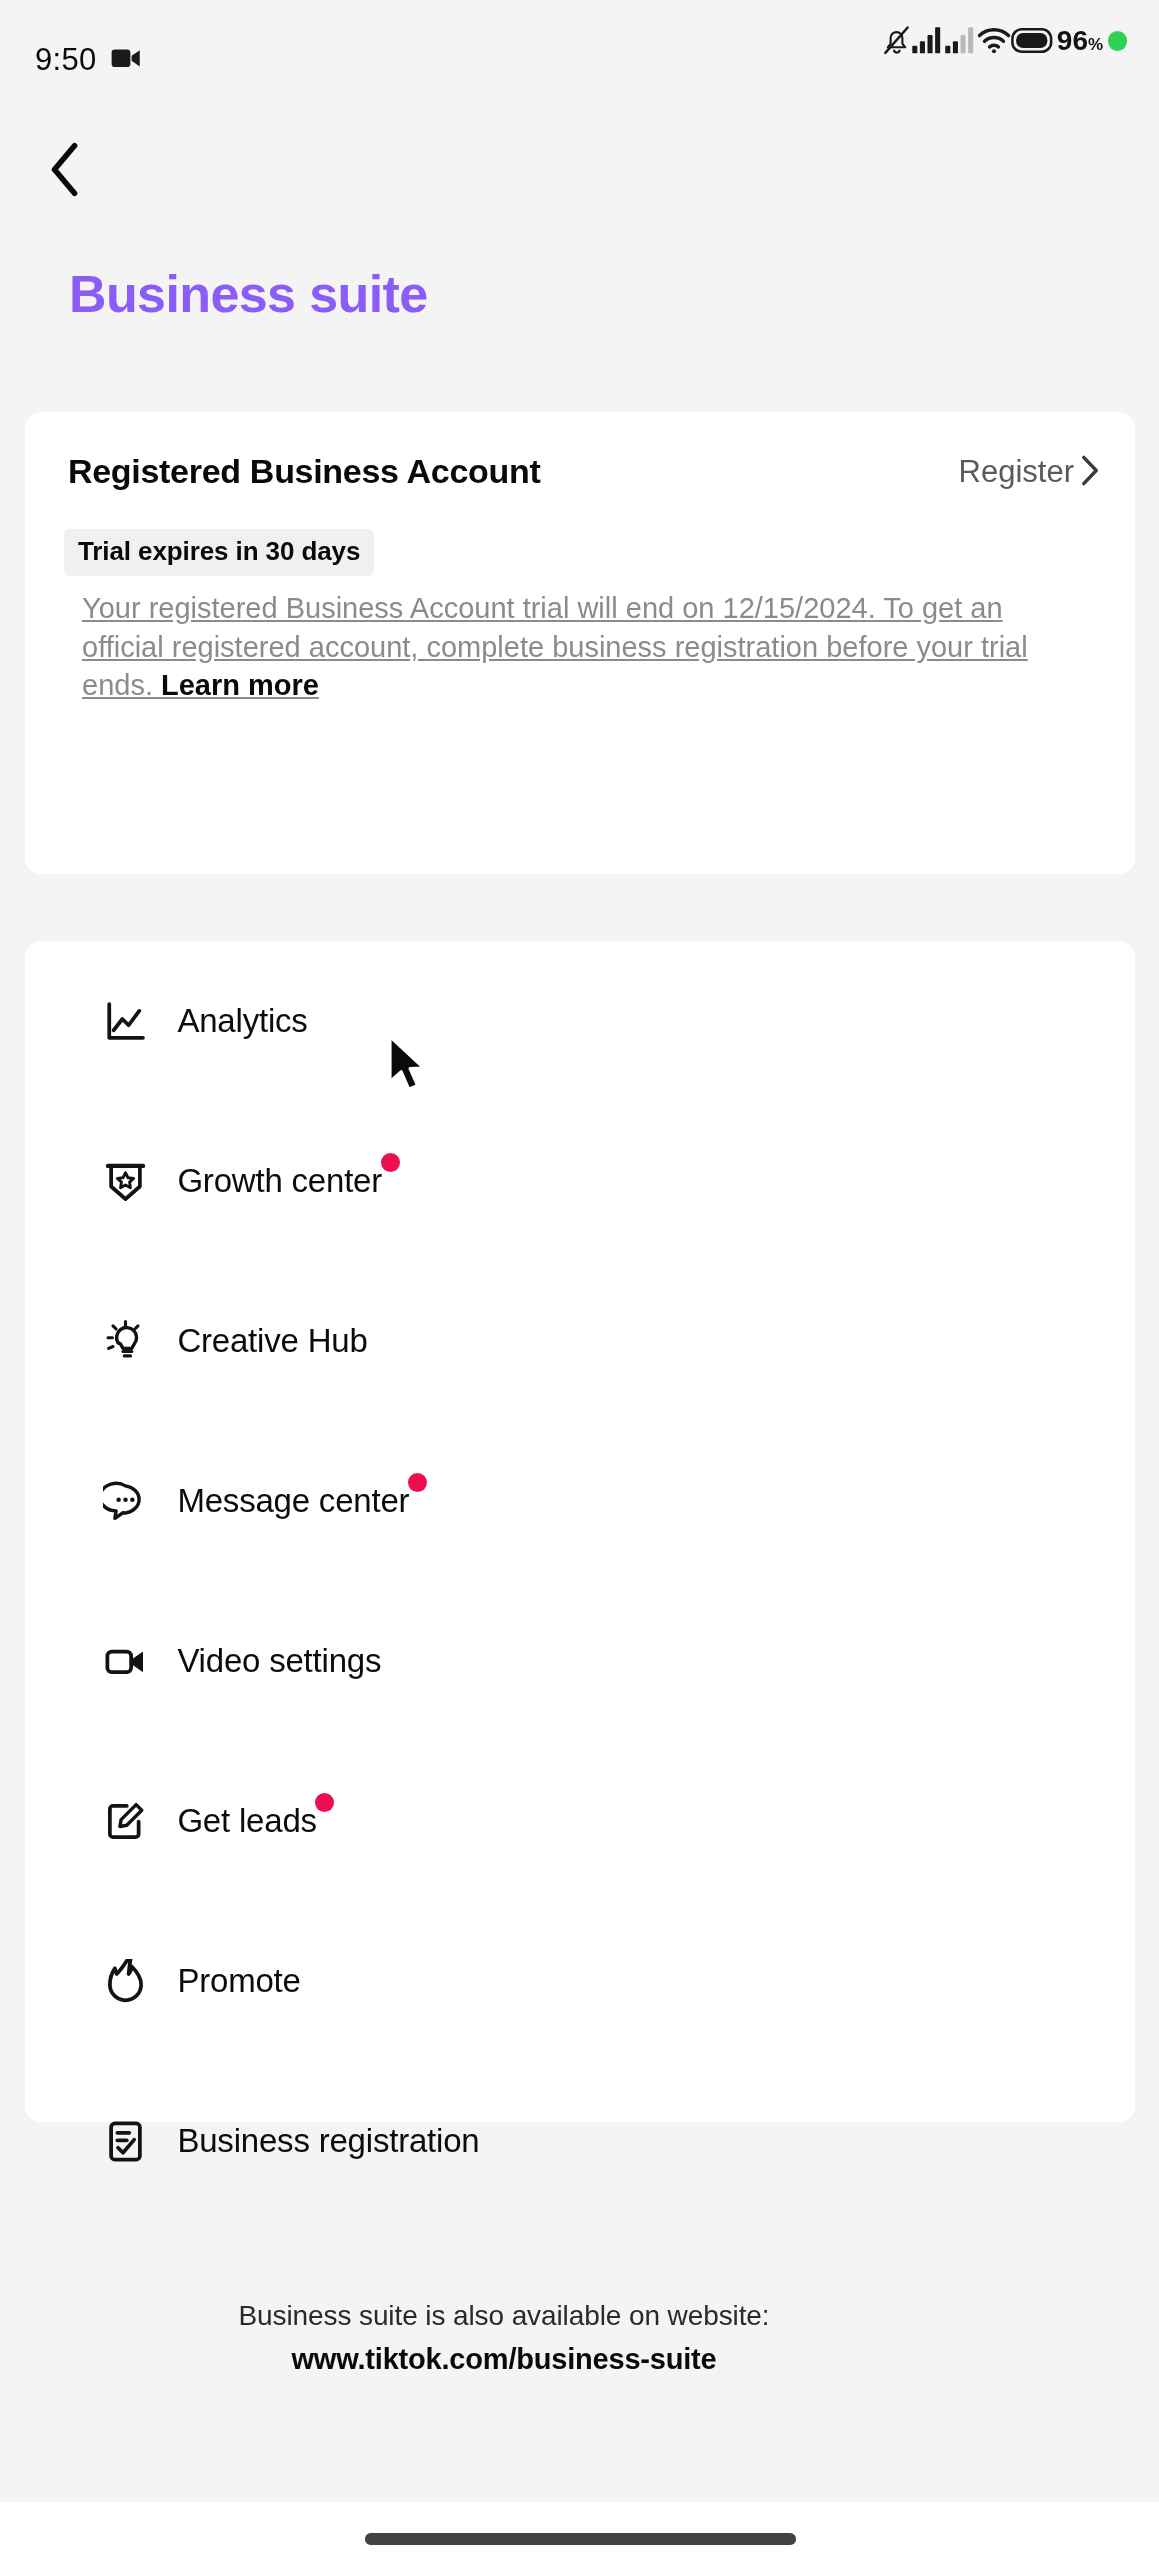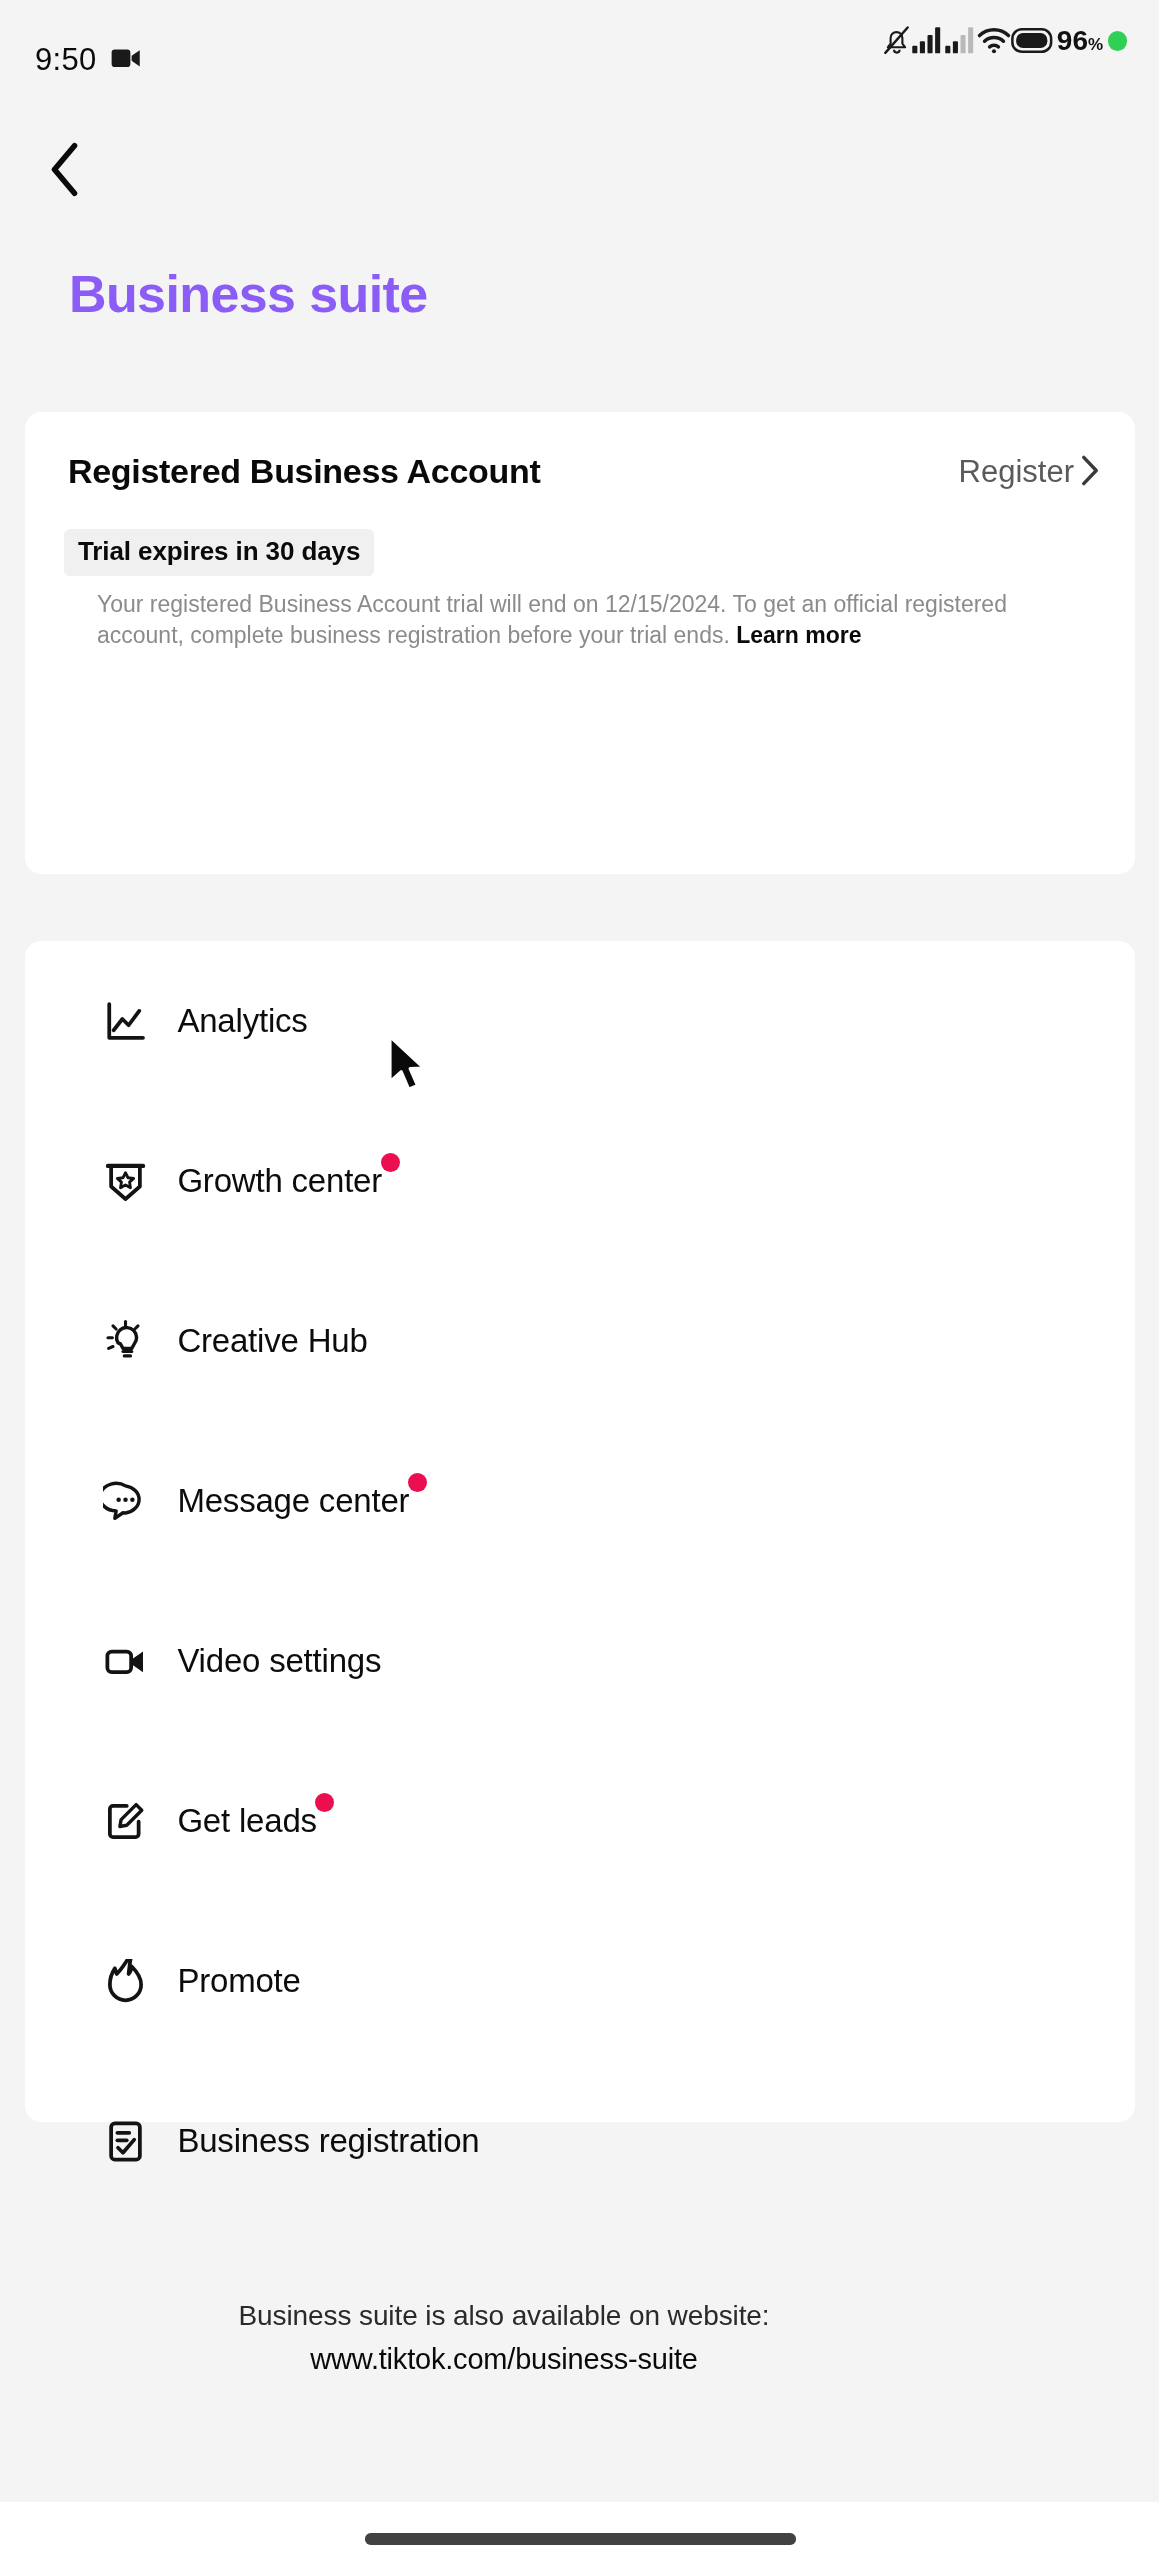--- a/index.html
+++ b/index.html
@@ -135,26 +135,27 @@
     border-radius: 5.7px;
     padding: 7px 14px 8.8px 14px;
     font-size: 26px;
     font-weight: 700;
     color: #0A0A0A;
     letter-spacing: -0.1px;
   }
   .acct-desc {
     position: absolute;
     top: 177px;
-    left: 72px;
+    left: 57px;
     width: 1000px;
-    font-size: 23px;
+    font-size: 29px;
     line-height: 1.33;
     color: #8B8B8E;
     font-weight: 400;
+    text-decoration: underline;
   }
   .acct-desc .learn-more {
     color: #0A0A0A;
     font-weight: 700;
     cursor: pointer;
   }
 
   
   .menu-card {
     top: 941px;
@@ -210,21 +211,21 @@
   .footer-line1 {
     font-size: 28px;
     color: #2A2A2C;
     font-weight: 400;
     letter-spacing: -0.1px;
   }
   .footer-line2 {
     margin-top: 11.3px;
     font-size: 29px;
     color: #0A0A0A;
-    font-weight: 400;
+    font-weight: 700;
     letter-spacing: -0.2px;
     cursor: pointer;
   }
 
   
   .bottom-strip {
     position: absolute;
     bottom: 0; left: 0;
     width: 1160px;
     height: 74px;

